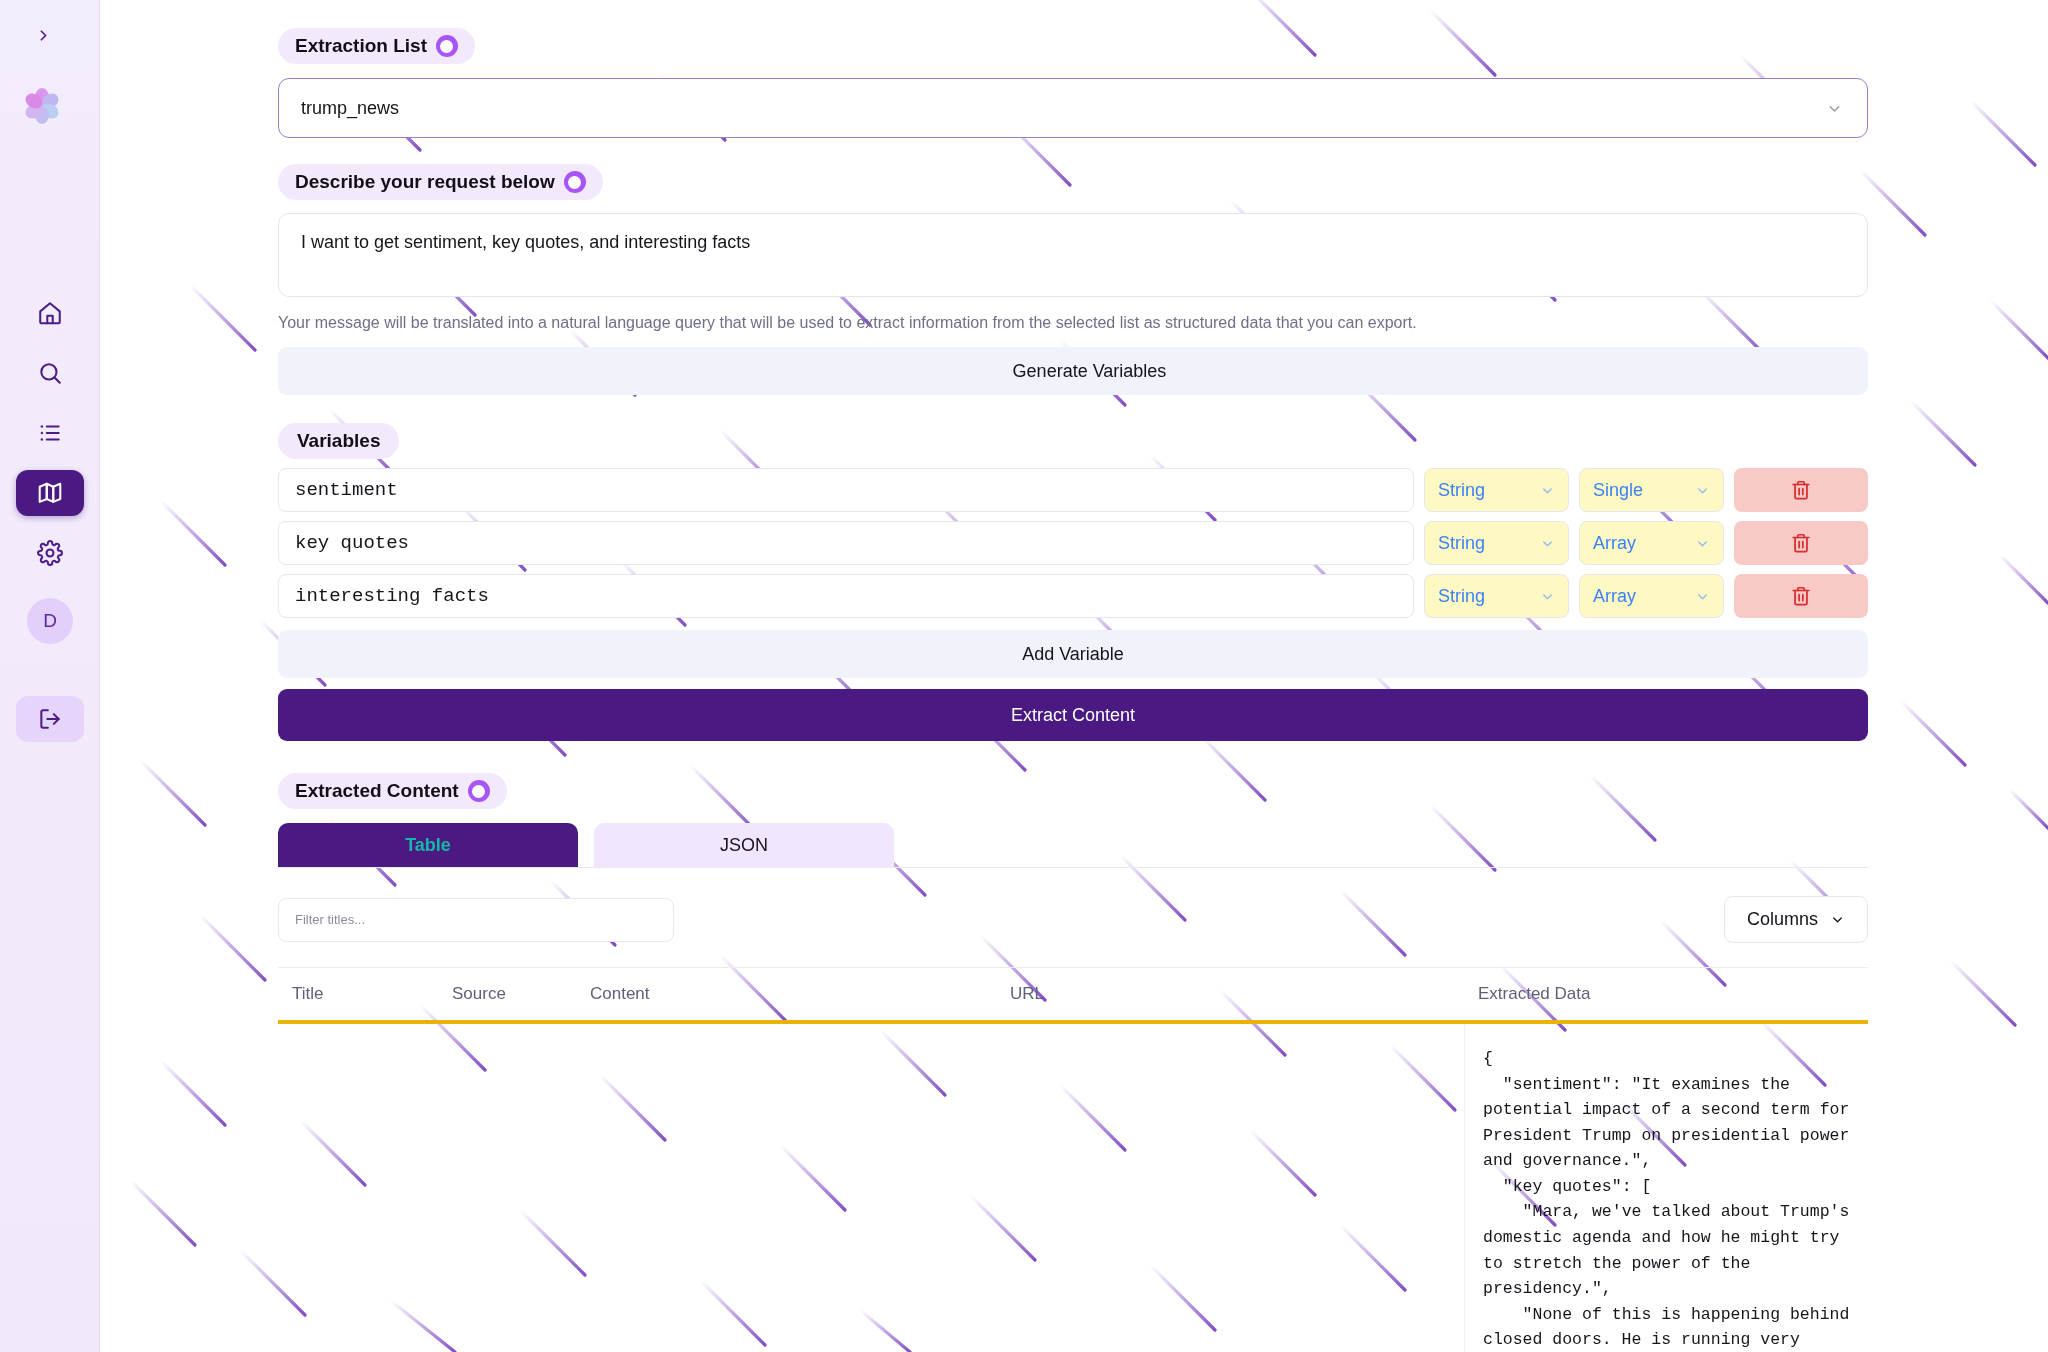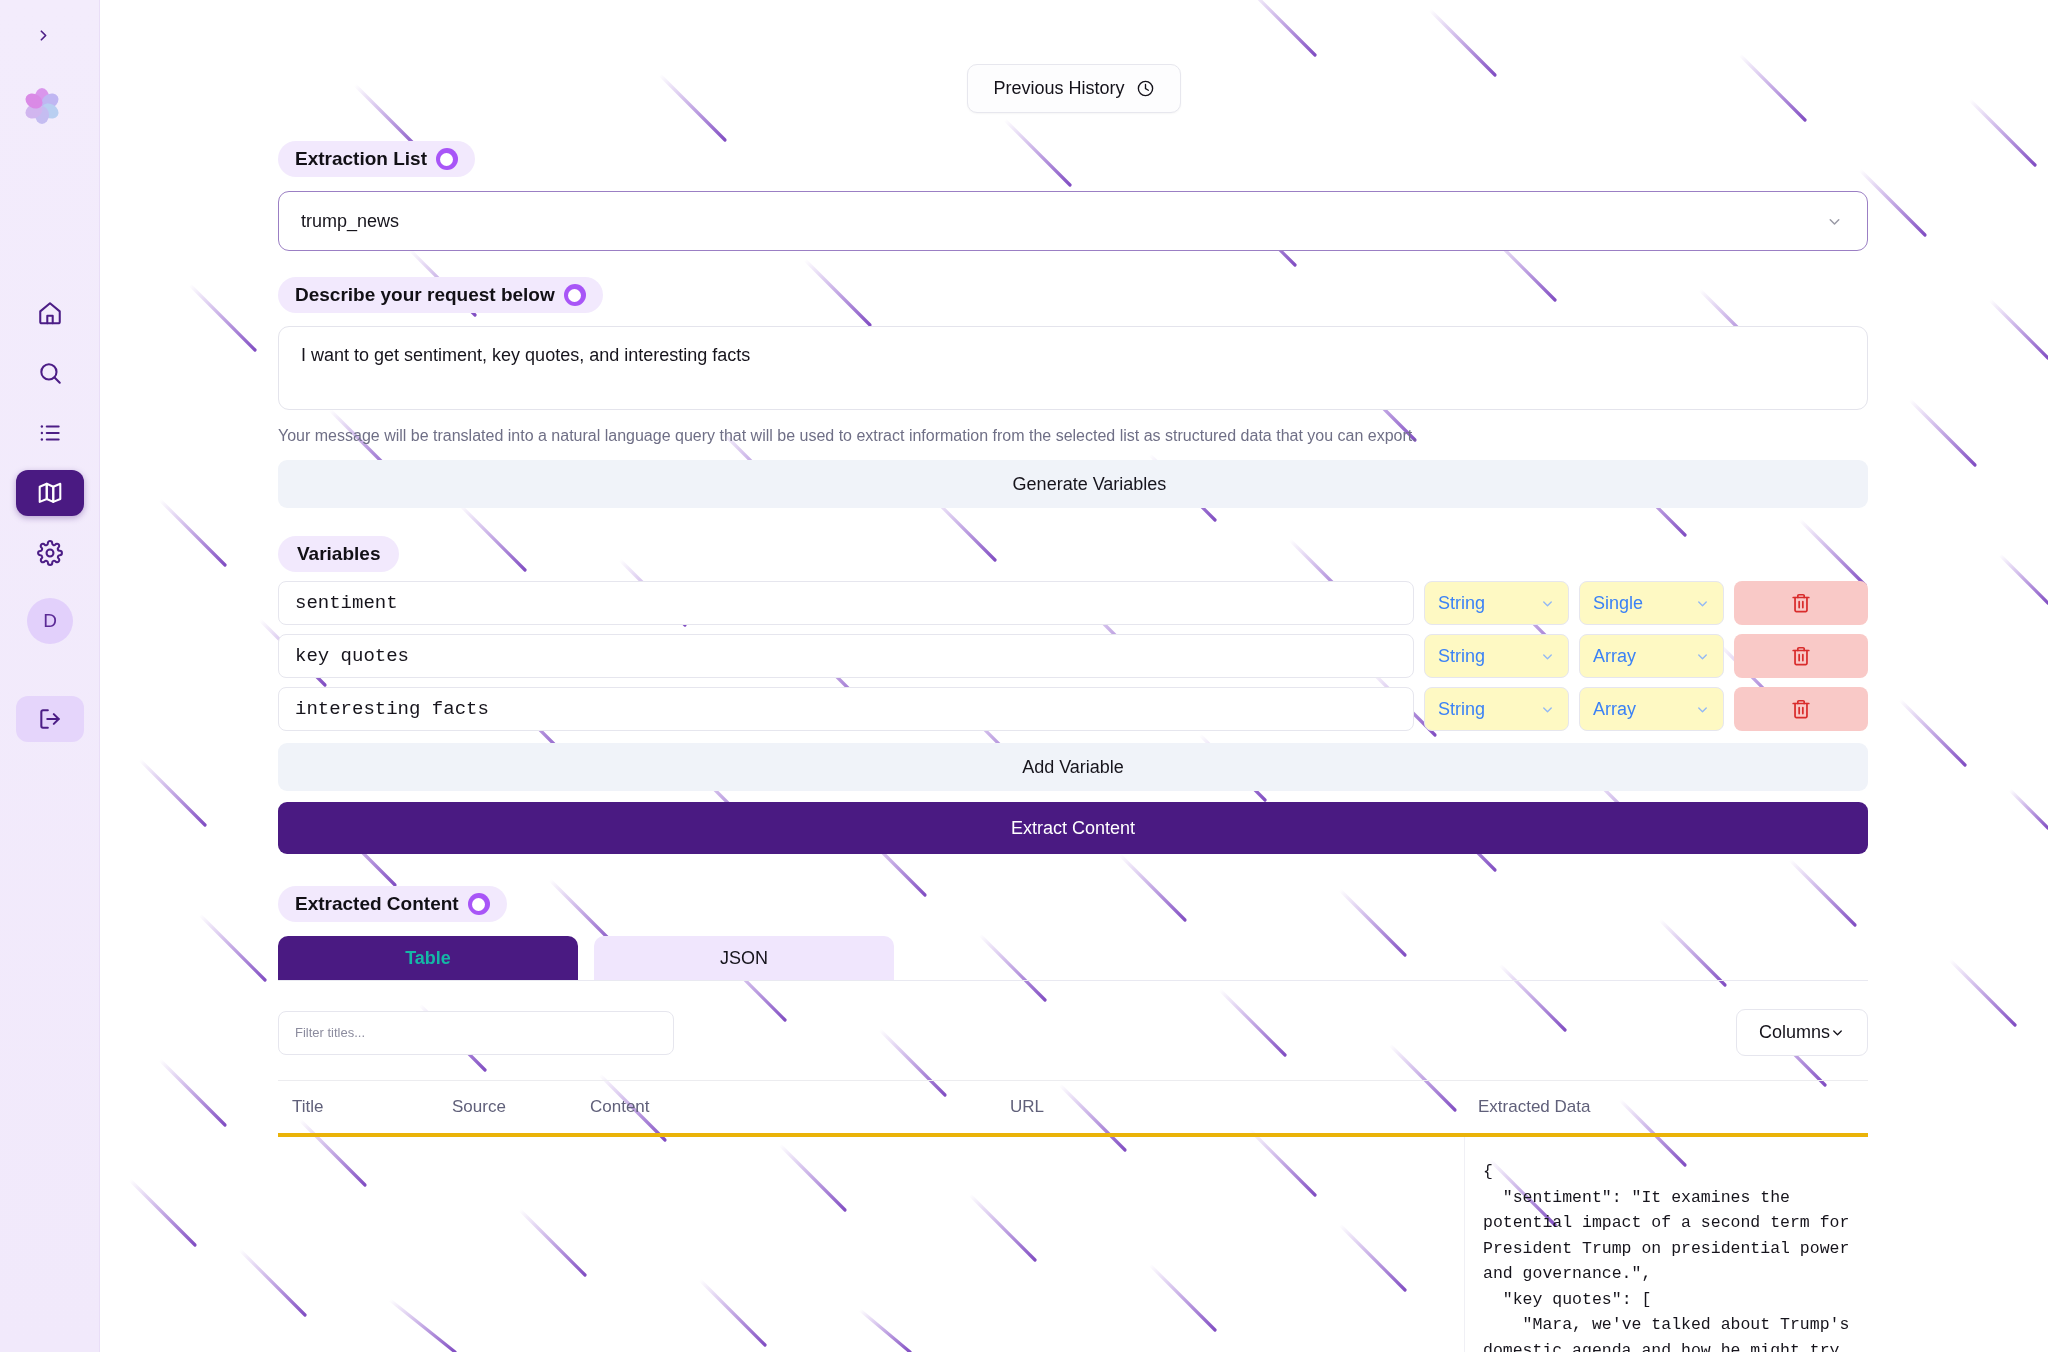--- a/index.html
+++ b/index.html
@@ -152,21 +152,21 @@
   .tabs-rule { height: 1px; background: #e9e9f1; }
 
   .filter-row { display:flex; align-items:center; justify-content: space-between; margin-top: 28px; }
   .filter-input {
     width: 396px; height: 44px; border: 1px solid #e6e6ee; border-radius: 8px;
     background: #fff; padding: 0 16px; font-size: 13px; color: #16141c;
     font-family: "Liberation Sans", sans-serif;
   }
   .filter-input::placeholder { color: #8c8c9e; }
   .cols-btn {
-    display: inline-flex; align-items: center; gap: 0;
+    display: inline-flex; align-items: center; gap: 12px;
     background: #fff; border: 1px solid #e6e6ee; border-radius: 9px;
     padding: 12px 22px; font-size: 18px; color: #14121a; cursor: pointer;
   }
 
   .table-wrap { margin-top: 24px; border-top: 1px solid #ececeF; }
   .thead {
     display: flex; align-items: center; height: 56px;
     border-bottom: 4px solid #eab308; font-size: 17px; color: #60607a;
   }
   .th { padding-left: 14px; }
@@ -347,29 +347,20 @@
         <line x1="140" y1="1250" x2="205" y2="1315"></line>
         <line x1="1050" y1="1265" x2="1115" y2="1330"></line>
         <line x1="600" y1="1280" x2="665" y2="1345"></line>
         <line x1="290" y1="1300" x2="355" y2="1352"></line>
         <line x1="760" y1="1310" x2="810" y2="1352"></line>
       </g>
     </svg>
 
     <div class="content">
 
-      <div class="hist-wrap">
-        <button class="hist-btn">
-          <span>Previous History</span>
-          <svg width="19" height="19" viewBox="0 0 24 24" fill="none" stroke="#14121a" stroke-width="1.7" stroke-linecap="round">
-              <circle cx="12" cy="12" r="9"></circle>
-              <polyline points="12 6.8 12 12 15.6 14.2"></polyline>
-            </svg>
-        </button>
-      </div>
 
       <div class="block" style="margin-top:28px;">
         <div class="lbl-pill">
           <span>Extraction List</span>
           <span class="chk">
               <i></i>
             </span>
         </div>
         <div class="select-box">
           <span>trump_news</span>

